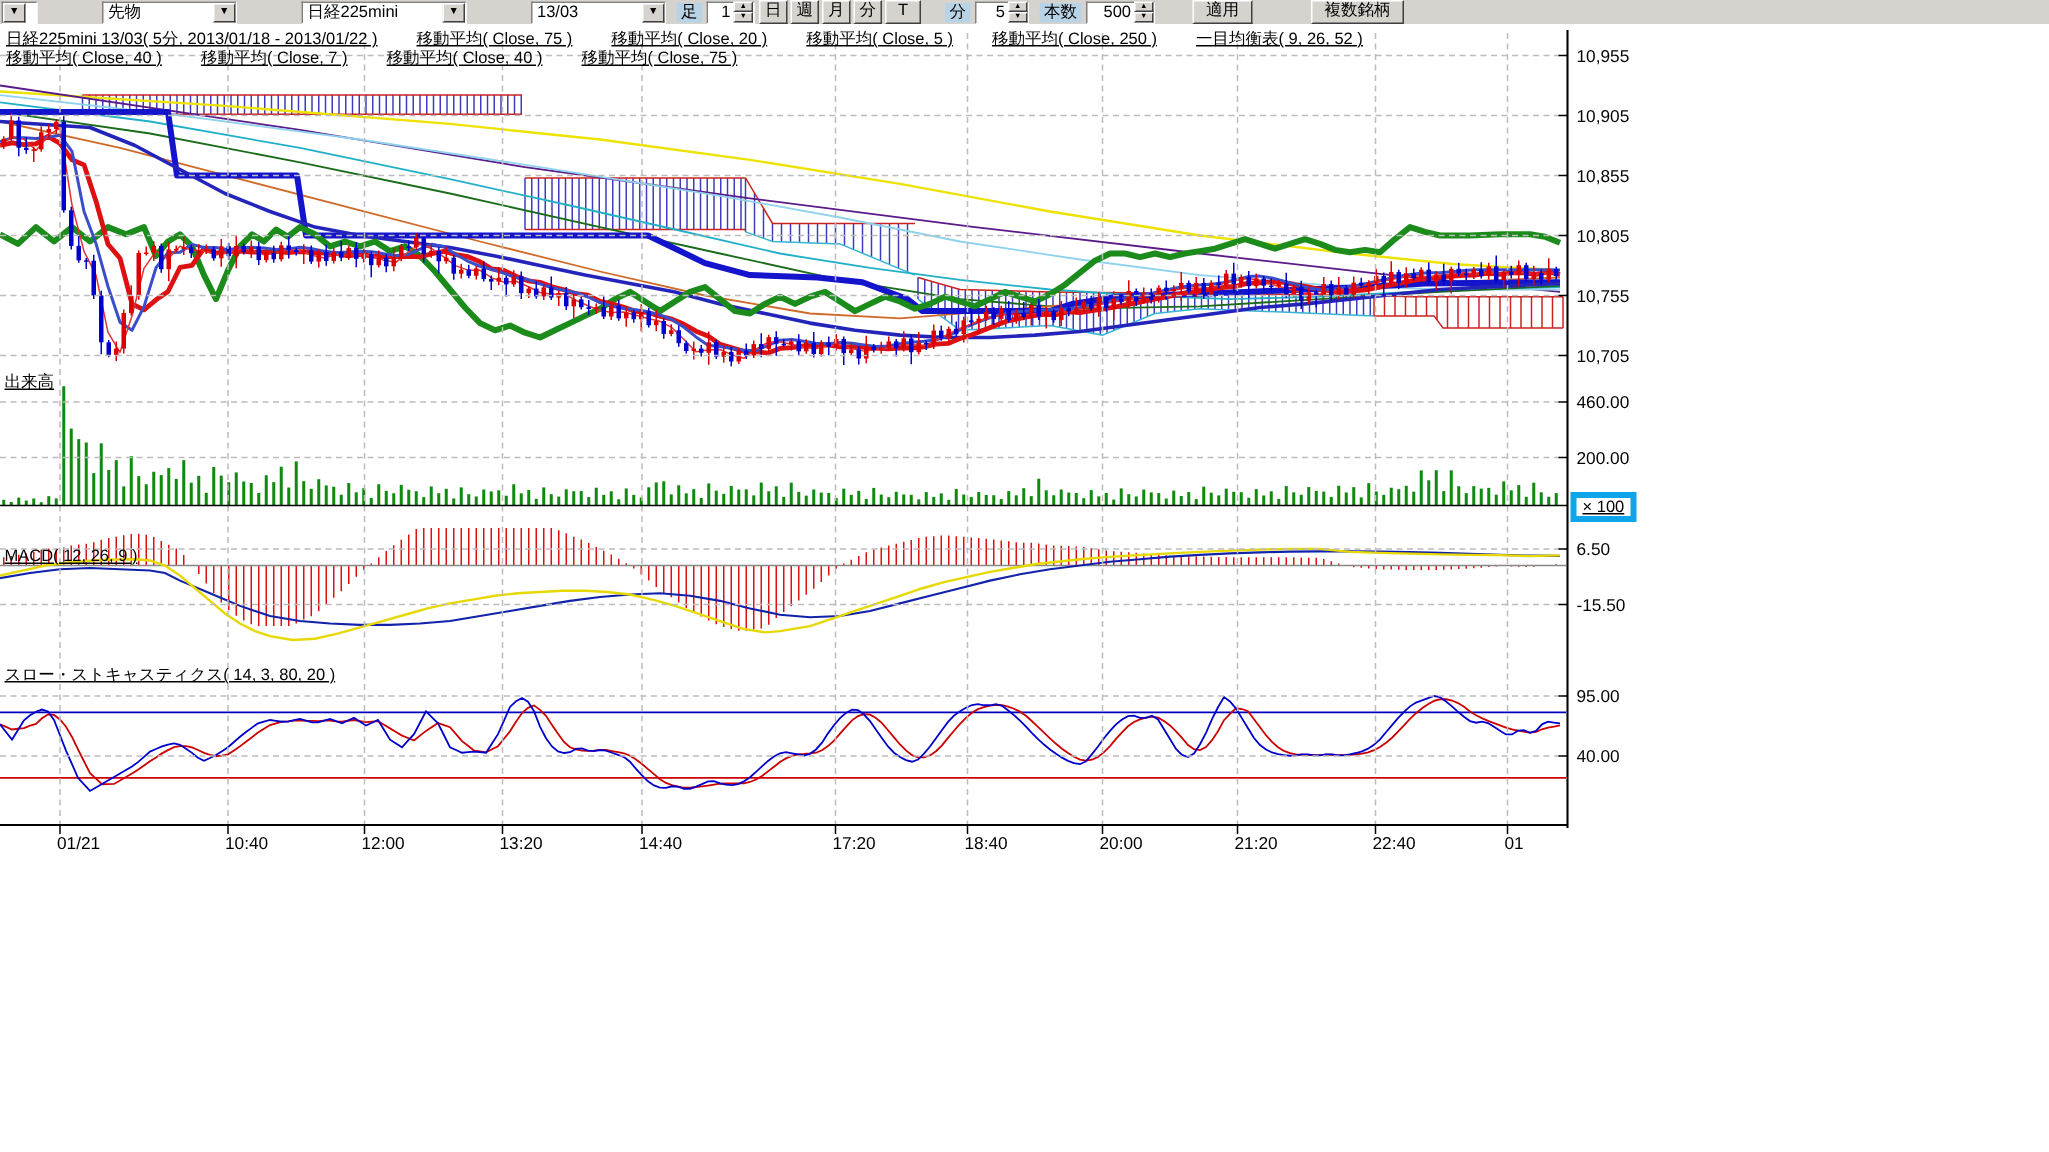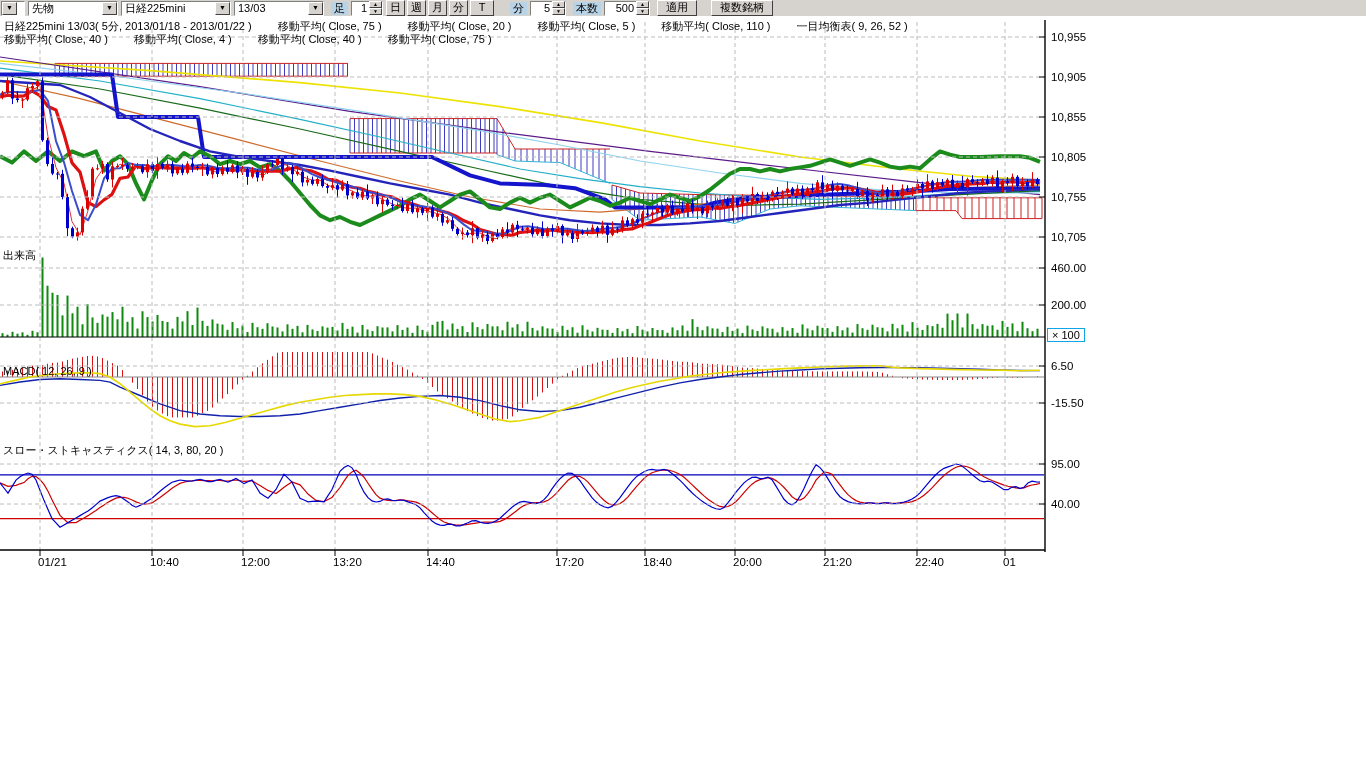--- a/index.html
+++ b/index.html
@@ -2,39 +2,39 @@
 <html><head>
 <meta charset="utf-8">
 <style>
   html,body{margin:0;padding:0;background:#fff;width:1366px;height:768px;overflow:hidden;
     font-family:"Liberation Sans",sans-serif;-webkit-font-smoothing:none;}
   #app{position:relative;width:1366px;height:768px;background:#fff;}
   
   #toolbar{position:absolute;left:0;top:0;width:1366px;height:16px;background:#d6d3ce;
     display:flex;align-items:center;font-size:11px;white-space:nowrap;}
   .combo{display:flex;align-items:center;background:#fff;border:1px solid;
-    border-color:#808080 #fff #fff #808080;height:13px;margin-right:3px;}
+    border-color:#808080 #fff #fff #808080;height:13px;margin-right:3px;margin-left:40px;}
   .combo .cval{padding:0 3px;overflow:hidden;flex:1;font-size:11px;line-height:12px;}
   .cbtn,.spbtn{width:13px;height:11px;background:#d6d3ce;border:1px solid;
     border-color:#fff #404040 #404040 #fff;font-size:7px;line-height:9px;text-align:center;color:#000;flex:0 0 auto;}
   .tbbtn{height:14px;background:#d6d3ce;border:1px solid;border-color:#fff #404040 #404040 #fff;
     font-size:11px;line-height:12px;padding:0 3px;margin-right:2px;text-align:center;}
   .tblabel{height:13px;background:#b9d3e6;font-size:11px;line-height:13px;padding:0 3px;margin:0 3px 0 4px;}
   .spin{display:flex;align-items:center;background:#fff;border:1px solid;
     border-color:#808080 #fff #fff #808080;height:13px;margin-right:3px;}
   .spin .sval{padding:0 2px;text-align:right;font-size:11px;}
   .spincol{display:flex;flex-direction:column;}
   .spincol .spbtn{height:5px;line-height:4px;font-size:5px;width:11px;}
   
   #chartwrap{position:absolute;left:0;top:16px;width:1366px;height:560px;}
   svg text{font-family:"Liberation Sans",sans-serif;}
-  .ovl{position:absolute;color:#000;font-size:11px;line-height:12px;white-space:pre;}
+  .ovl{position:absolute;color:#000;font-size:11px;line-height:12px;white-space:pre;text-decoration:underline;}
   .legendrow{display:flex;}
   .legendrow span{margin-right:26px;}
-  #mult{border:1px solid #0ea5e9;padding:0 4px;font-size:11px;line-height:12px;background:#fff;}
+  #mult{border:4px solid #0ea5e9;padding:0 4px;font-size:11px;line-height:12px;background:#fff;}
 </style>
 </head>
 <body>
 <div id="app">
 
   <div id="toolbar">
     <div class="combo" style="width:22px;margin-left:1px">
       <div class="cbtn">▼</div>
     </div>
     <div class="combo" style="width:88px">
@@ -71,22 +71,22 @@
         </div>
     </div>
     <div class="tblabel">本数</div>
     <div class="spin" style="width:44px">
       <div class="sval" style="flex:1">500</div>
       <div class="spincol">
           <div class="spbtn">▲</div>
           <div class="spbtn">▼</div>
         </div>
     </div>
-    <div class="tbbtn" style="margin-left:4px;padding:0 8px">適用</div>
-    <div class="tbbtn" style="margin-left:12px;padding:0 8px">複数銘柄</div>
+    <div class="tbbtn" style="margin-left:22px;padding:0 8px">適用</div>
+    <div class="tbbtn" style="margin-left:37px;padding:0 8px">複数銘柄</div>
   </div>
 
   <div id="chartwrap">
     <svg id="chart" width="1366" height="560" viewBox="0 16 1366 560">
         <defs>
           <clipPath id="clipMain">
             <rect x="0" y="20" width="1044" height="228"></rect>
           </clipPath>
           <clipPath id="clipVol">
             <rect x="0" y="250" width="1044" height="88"></rect>
@@ -1239,26 +1239,26 @@
         <text x="915" y="566" font-size="11.5" fill="#000">22:40</text>
         <line x1="1005" y1="550" x2="1005" y2="556" stroke="#000" stroke-width="1"></line>
         <text x="1003" y="566" font-size="11.5" fill="#000">01</text>
       </svg>
 
     <div class="ovl legendrow" style="left:4px;top:4px">
       <span>日経225mini 13/03( 5分, 2013/01/18 - 2013/01/22 )</span>
       <span>移動平均( Close, 75 )</span>
       <span>移動平均( Close, 20 )</span>
       <span>移動平均( Close, 5 )</span>
-      <span>移動平均( Close, 110 )</span>
+      <span>移動平均( Close, 250 )</span>
       <span>一目均衡表( 9, 26, 52 )</span>
     </div>
     <div class="ovl legendrow" style="left:4px;top:17px">
       <span>移動平均( Close, 40 )</span>
-      <span>移動平均( Close, 4 )</span>
+      <span>移動平均( Close, 7 )</span>
       <span>移動平均( Close, 40 )</span>
       <span>移動平均( Close, 75 )</span>
     </div>
     <div class="ovl" style="left:3px;top:233px">出来高</div>
     <div class="ovl" style="left:3px;top:349px">MACD( 12, 26, 9 )</div>
     <div class="ovl" style="left:3px;top:428px">スロー・ストキャスティクス( 14, 3, 80, 20 )</div>
     <div class="ovl" id="mult" style="left:1047px;top:312px">× 100</div>
   </div>
 </div>
 

